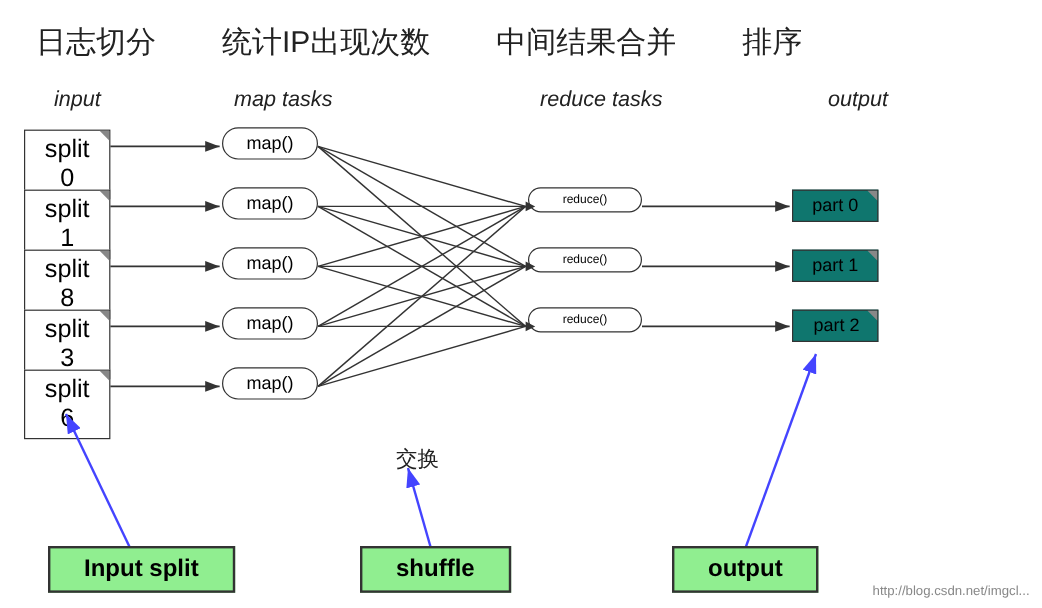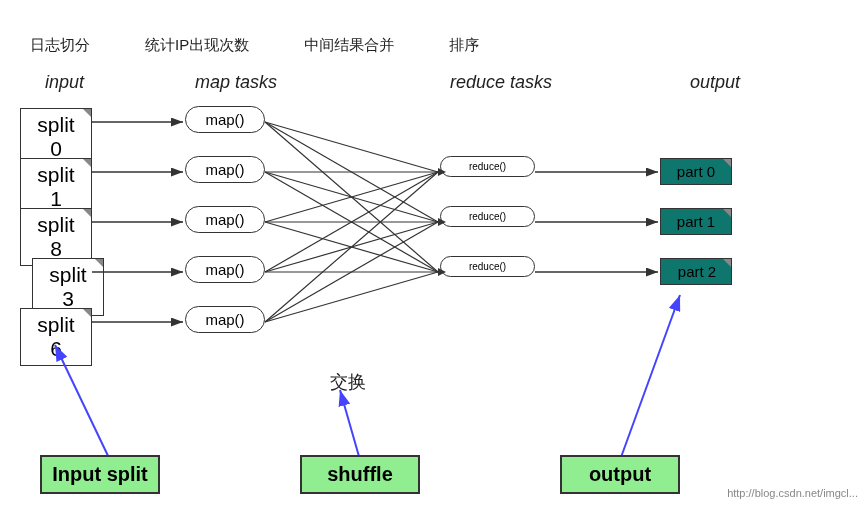--- a/index.html
+++ b/index.html
@@ -90,39 +90,39 @@
       font-size: 18px;
       color: #222;
     }
     
     .bottom-label-box {
       position: absolute;
       border: 2px solid #333;
       background: #90EE90;
       font-size: 20px;
       font-weight: bold;
-      padding: 6px 10px;
+      padding: 6px 28px;
       text-align: center;
       min-width: 120px;
     }
     
     .watermark {
       position: absolute;
       bottom: 8px;
       right: 10px;
       font-size: 11px;
       color: #888;
     }
   </style>
 </head>
 <body>
 
 <div class="diagram-container">
 
-  <div style="position:absolute; top:36px; left:30px; font-size:15px; color:#222; display:flex; gap:55px;">
+  <div style="position:absolute; top:18px; left:30px; font-size:25px; color:#222; display:flex; gap:55px;">
     <span>日志切分</span>
     <span>统计IP出现次数</span>
     <span>中间结果合并</span>
     <span>排序</span>
   </div>
 
   <span class="col-label" style="left:45px; top:72px;">input</span>
   <span class="col-label" style="left:195px; top:72px;">map tasks</span>
   <span class="col-label" style="left:450px; top:72px;">reduce tasks</span>
   <span class="col-label" style="left:690px; top:72px;">output</span>
@@ -132,21 +132,21 @@
     <span>split 0</span>
   </div>
   <div class="split-box" style="left:20px; top:158px;">
     <div class="fold"></div>
     <span>split 1</span>
   </div>
   <div class="split-box" style="left:20px; top:208px;">
     <div class="fold"></div>
     <span>split 8</span>
   </div>
-  <div class="split-box" style="left:32px; top:258px;">
+  <div class="split-box" style="left:20px; top:258px;">
     <div class="fold"></div>
     <span>split 3</span>
   </div>
   <div class="split-box" style="left:20px; top:308px;">
     <div class="fold"></div>
     <span>split 6</span>
   </div>
 
   <div class="map-box" style="left:185px; top:106px;"><span>map()</span></div>
   <div class="map-box" style="left:185px; top:156px;"><span>map()</span></div>

